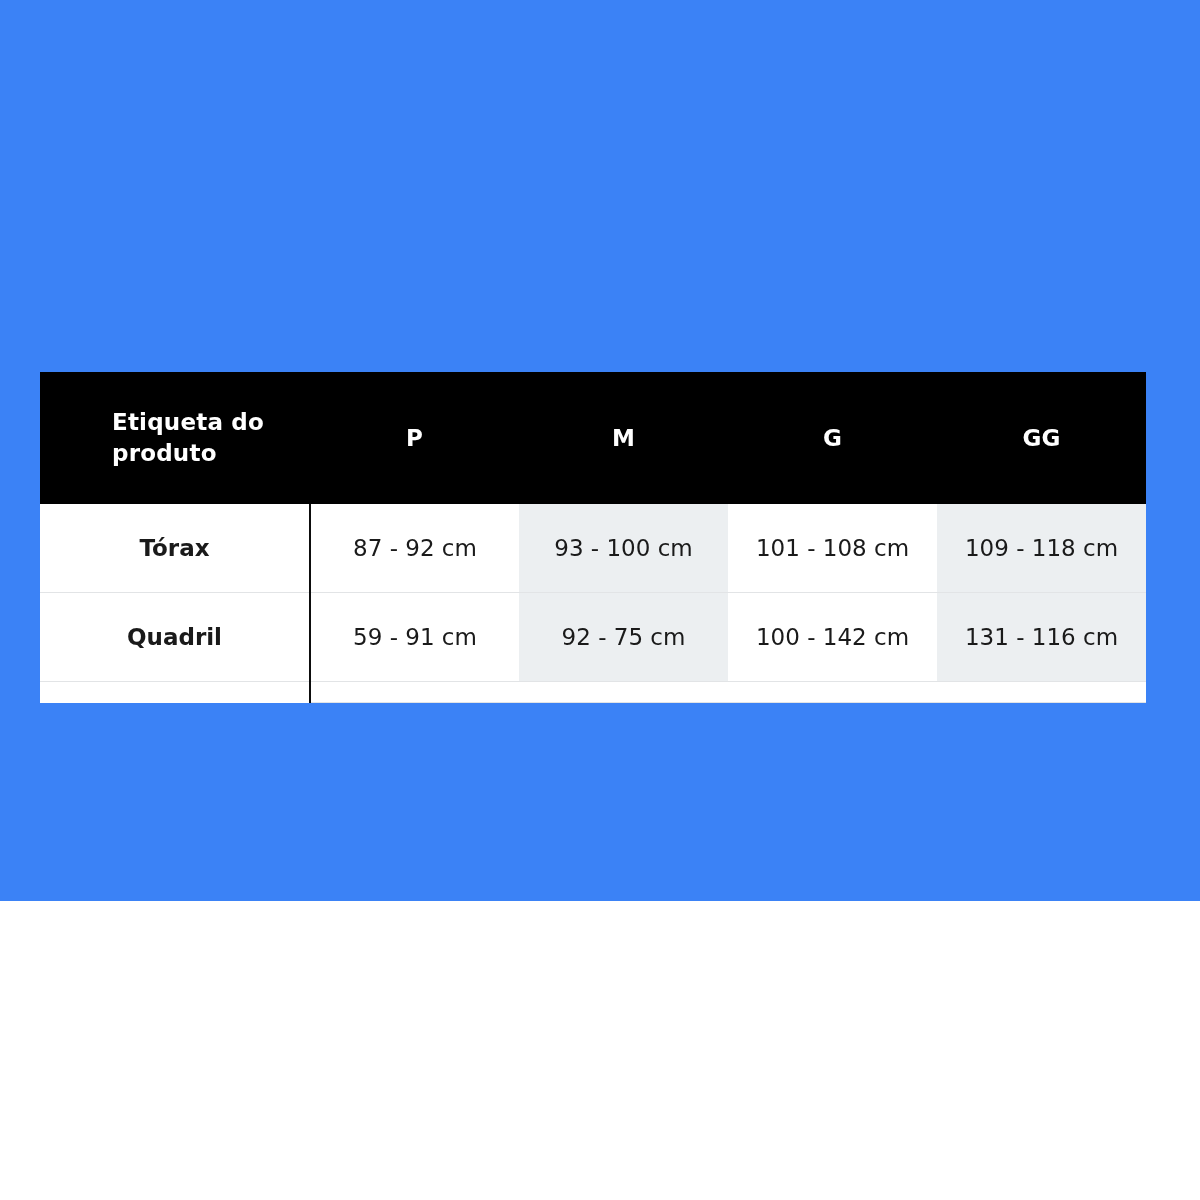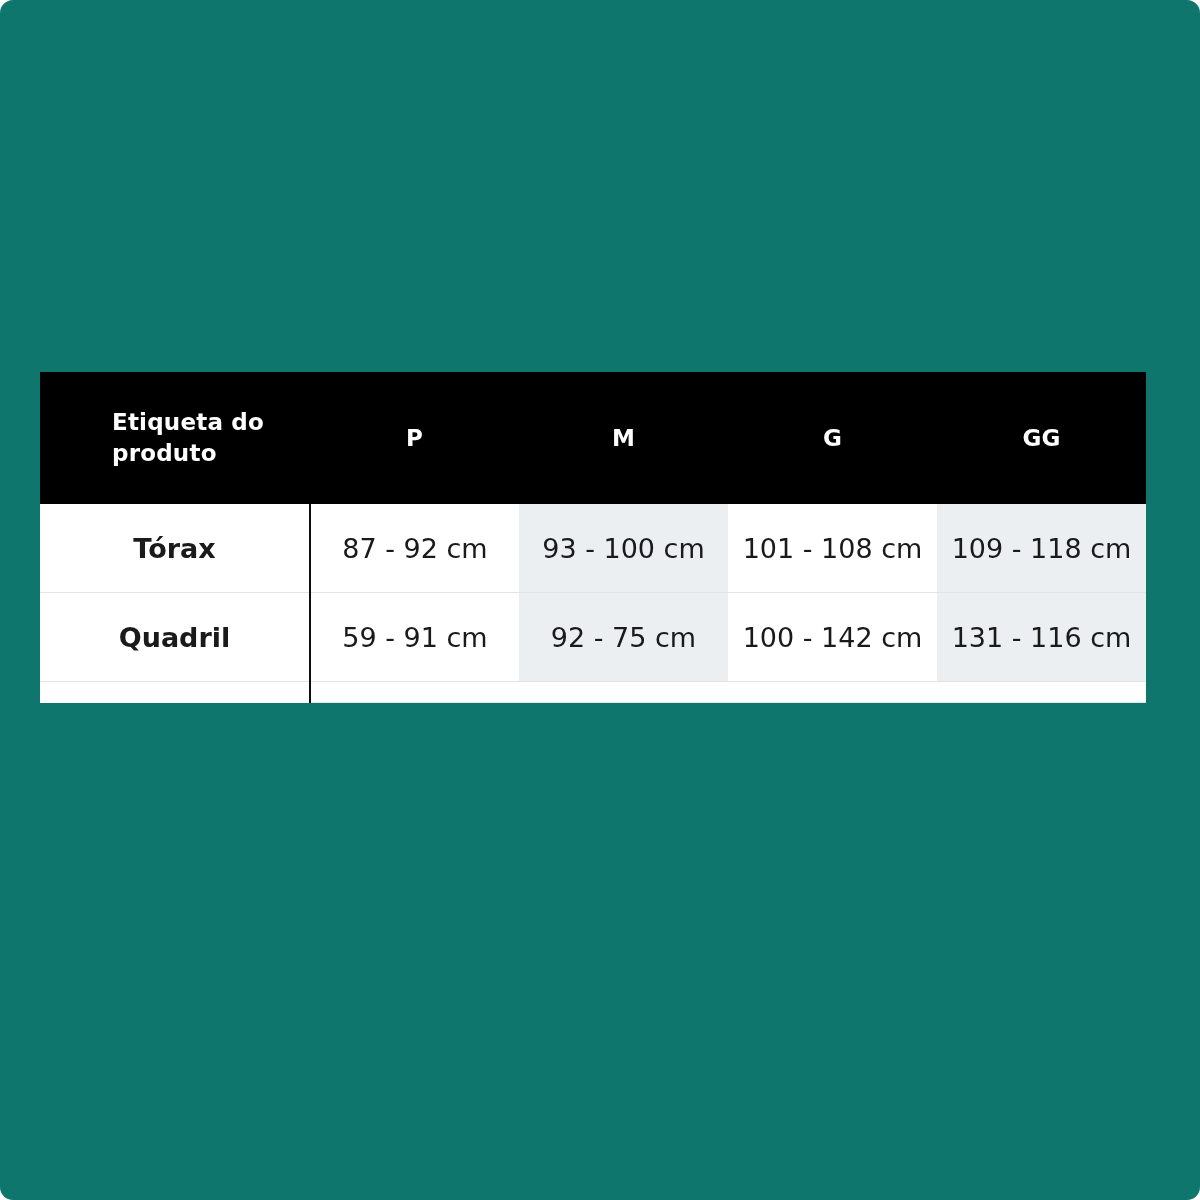--- a/index.html
+++ b/index.html
@@ -7,23 +7,22 @@
     padding: 0;
     background: #ffffff;
     width: 1200px;
     height: 1200px;
     font-family: "DejaVu Sans", sans-serif;
   }
 
   .page {
     position: relative;
     width: 1200px;
-    height: 1200px;
-    background: #0f766e;
-    border-radius: 13px;
+    height: 901px;
+    background: #3b82f6;
   }
 
   .size-table-wrap {
     position: absolute;
     left: 40px;
     top: 372px;
     width: 1106px;
   }
 
   table.size-table {
@@ -59,21 +58,21 @@
   thead th.head-size {
     text-align: center;
   }
 
   tbody tr {
     background: #ffffff;
   }
 
   tbody td {
     height: 86px;
-    font-size: 27px;
+    font-size: 23px;
     color: #1a1a1a;
     text-align: center;
     vertical-align: middle;
     border-bottom: 1px solid #e2e4e6;
   }
 
   tbody td.row-label {
     font-weight: bold;
     text-align: center;
     border-right: 2px solid #0d0d0d;

